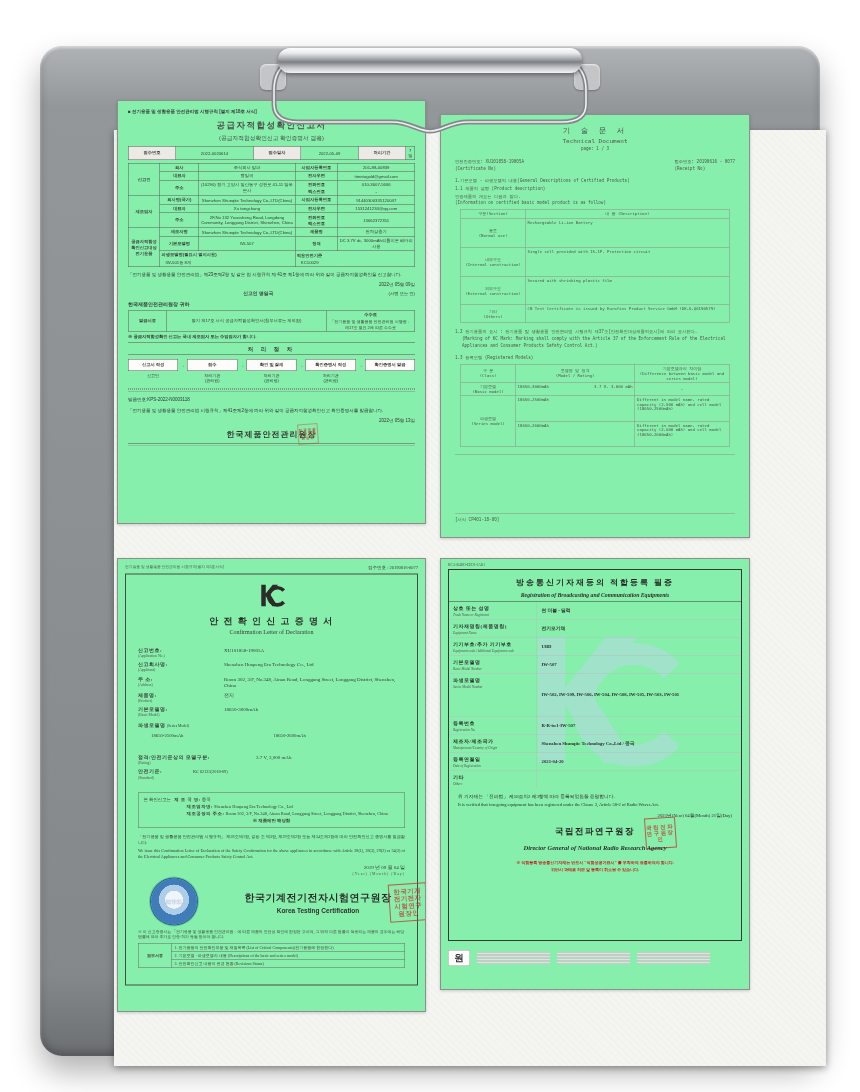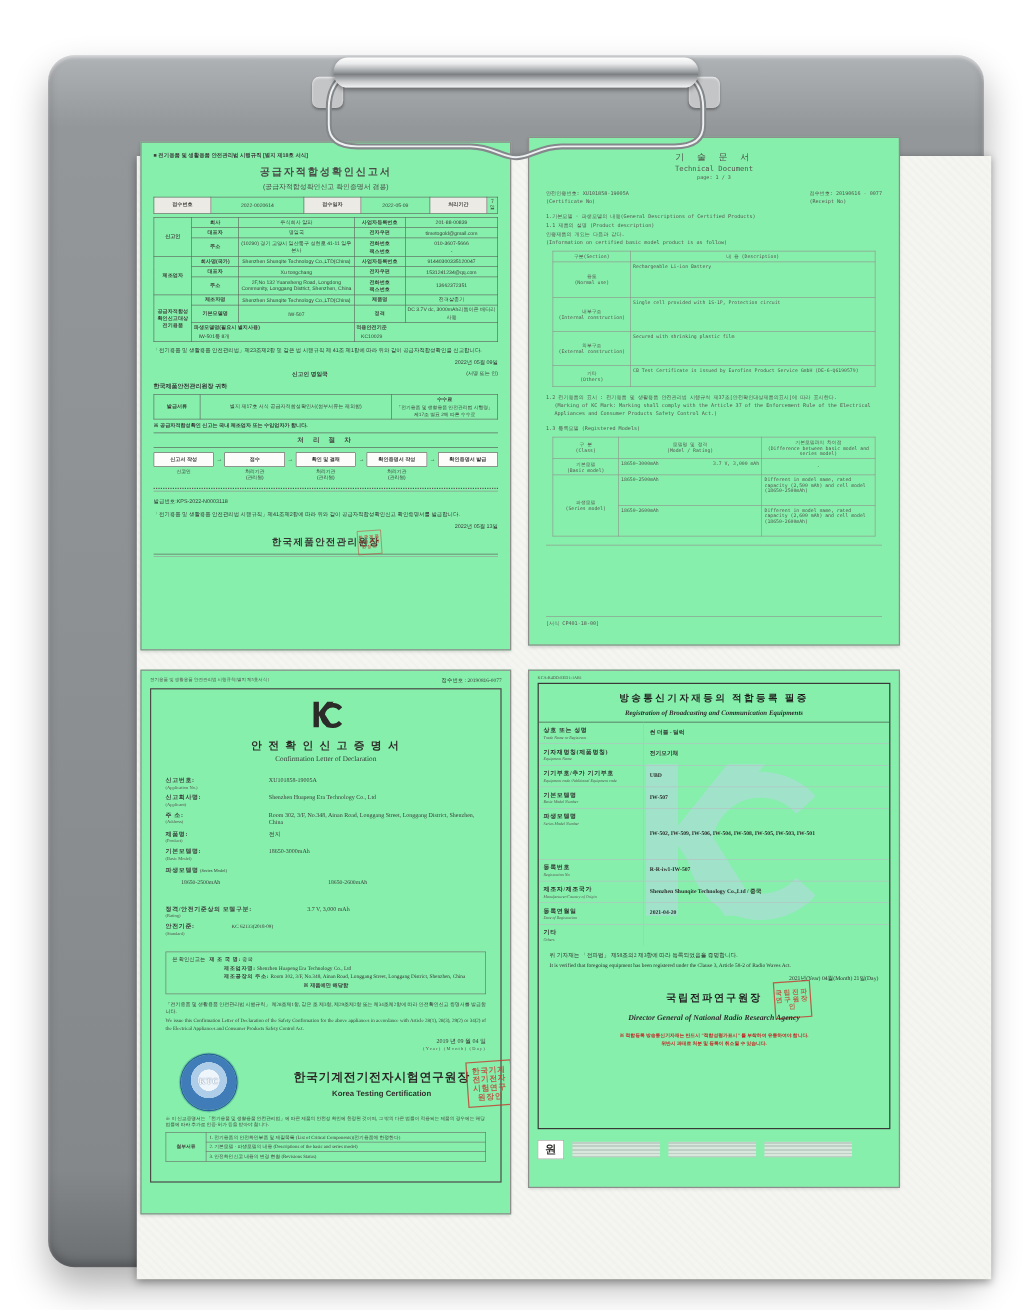--- a/index.html
+++ b/index.html
@@ -16,21 +16,21 @@
   #clip-tab-l,#clip-tab-r{position:absolute;top:64px;width:26px;height:26px;background:#c3c5c7;
     border-radius:6px;box-shadow:inset 0 1px 2px rgba(255,255,255,.7),0 1px 2px rgba(0,0,0,.3);}
   #clip-tab-l{left:260px;} #clip-tab-r{left:574px;}
   #clip-bar{position:absolute;left:278px;top:48px;width:304px;height:25px;border-radius:12px;
     background:linear-gradient(180deg,#fdfdfd 0%,#eaebec 20%,#a2a5a8 45%,#7d8083 56%,#c8cacc 80%,#f2f3f4 100%);
     box-shadow:0 2px 4px rgba(0,0,0,.4);}
   #clip-wire{position:absolute;left:270px;top:60px;}
   
   .sheet{position:absolute;background:#86efac;border:1px solid #8e8e8c;box-shadow:0 1px 3px rgba(0,0,0,.18);overflow:hidden;}
   .inner{position:absolute;left:0;top:0;transform:scale(.5);transform-origin:0 0;}
-  #doc1{left:117px;top:118px;width:307px;height:422px;}
+  #doc1{left:117px;top:100px;width:307px;height:422px;}
   #doc2{left:440px;top:114px;width:308px;height:422px;}
   #doc3{left:117px;top:558px;width:307px;height:452px;text-decoration:underline;}
   #doc4{left:440px;top:558px;width:308px;height:430px;}
   #doc1 .inner{width:614px;height:844px;padding:14px 20px;box-sizing:border-box;}
   #doc2 .inner{width:616px;height:844px;padding:22px 28px;box-sizing:border-box;font-family:"DejaVu Sans Mono",monospace;color:#55554f;}
   #doc3 .inner{width:614px;height:904px;padding:10px 14px;box-sizing:border-box;font-family:"Liberation Serif",serif;color:#3a3a38;}
   #doc4 .inner{width:616px;height:860px;padding:8px 14px;box-sizing:border-box;font-family:"Liberation Serif",serif;color:#2e2e2c;}
   
   .d1-ref{font-size:9px;font-weight:bold;color:#3c3c3a;}
   .d1-title{text-align:center;font-size:17px;letter-spacing:3px;color:#4a4a46;margin-top:10px;font-weight:600;}

